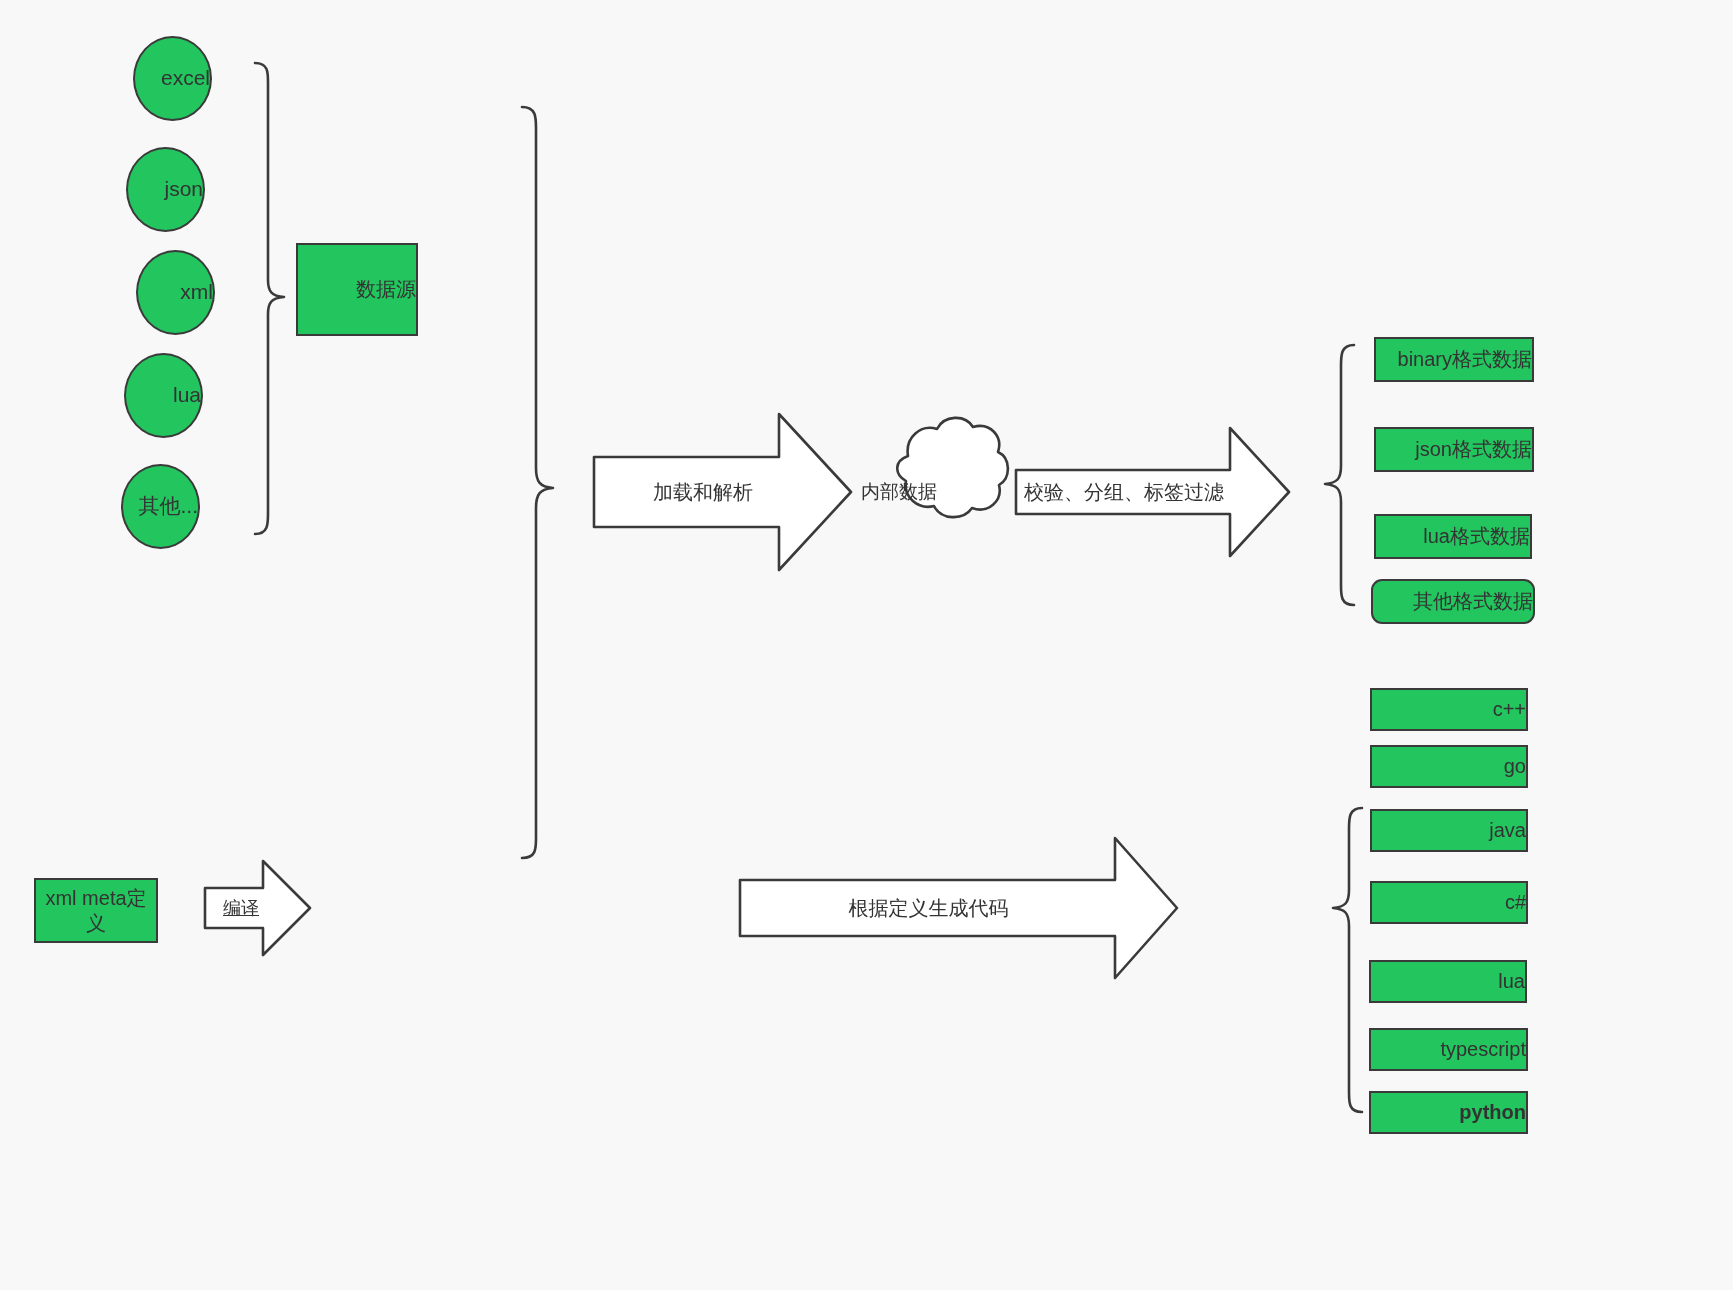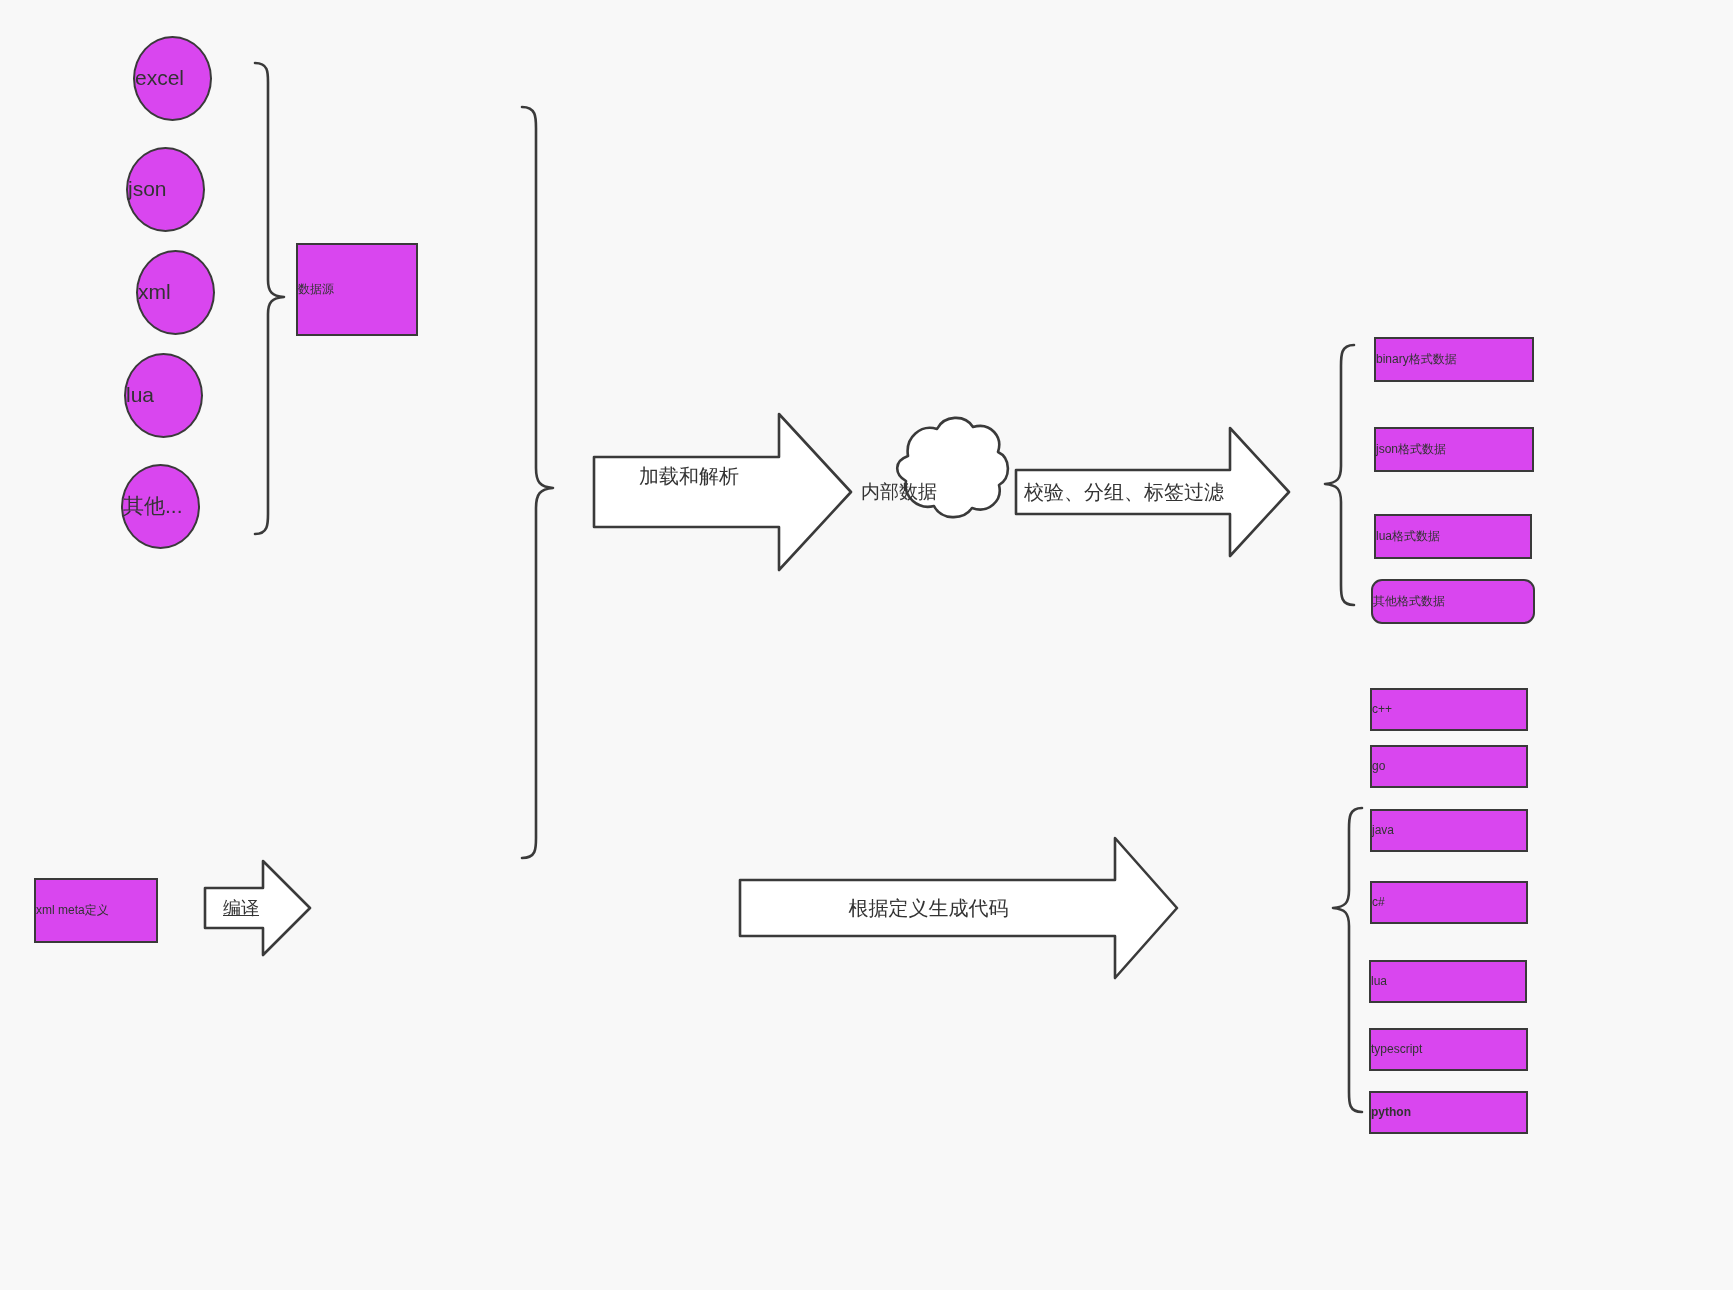--- a/index.html
+++ b/index.html
@@ -15,33 +15,33 @@
     width: 1733px;
     height: 1290px;
     background: #f8f8f8;
     overflow: hidden;
   }
   .node {
     position: absolute;
     box-sizing: border-box;
     display: flex;
     align-items: center;
-    justify-content: flex-start;
+    justify-content: flex-end;
     text-align: center;
-    background: #d946ef;
+    background: #22c55e;
     border: 2.5px solid #3a3a3a;
     color: #333333;
     line-height: 1.25;
   }
   .circle {
     border-radius: 50%;
     font-size: 21px;
   }
   .rect {
-    font-size: 12px;
+    font-size: 20px;
   }
   .rounded {
     border-radius: 12px;
   }
   .svg-layer {
     position: absolute;
     left: 0;
     top: 0;
     width: 1733px;
     height: 1290px;
@@ -145,21 +145,21 @@
     <span>lua</span>
   </div>
   <div class="node circle" style="left:121px; top:464px; width:79px; height:85px;">
     <span>其他...</span>
   </div>
 
   <div class="node rect" style="left:296px; top:243px; width:122px; height:93px;">
     <span>数据源</span>
   </div>
 
-  <div class="arrow-label" style="left:594px; top:456px; width:190px; height:40px;">
+  <div class="arrow-label" style="left:594px; top:472px; width:190px; height:40px;padding-left:14px;">
     <span>加载和解析</span>
   </div>
 
   <div class="cloud-label" style="left:844px; top:470px; width:110px; height:44px;">
     <span>内部数据</span>
   </div>
 
   <div class="arrow-label" style="left:1016px; top:472px; width:216px; height:40px;">
     <span>校验、分组、标签过滤</span>
   </div>

